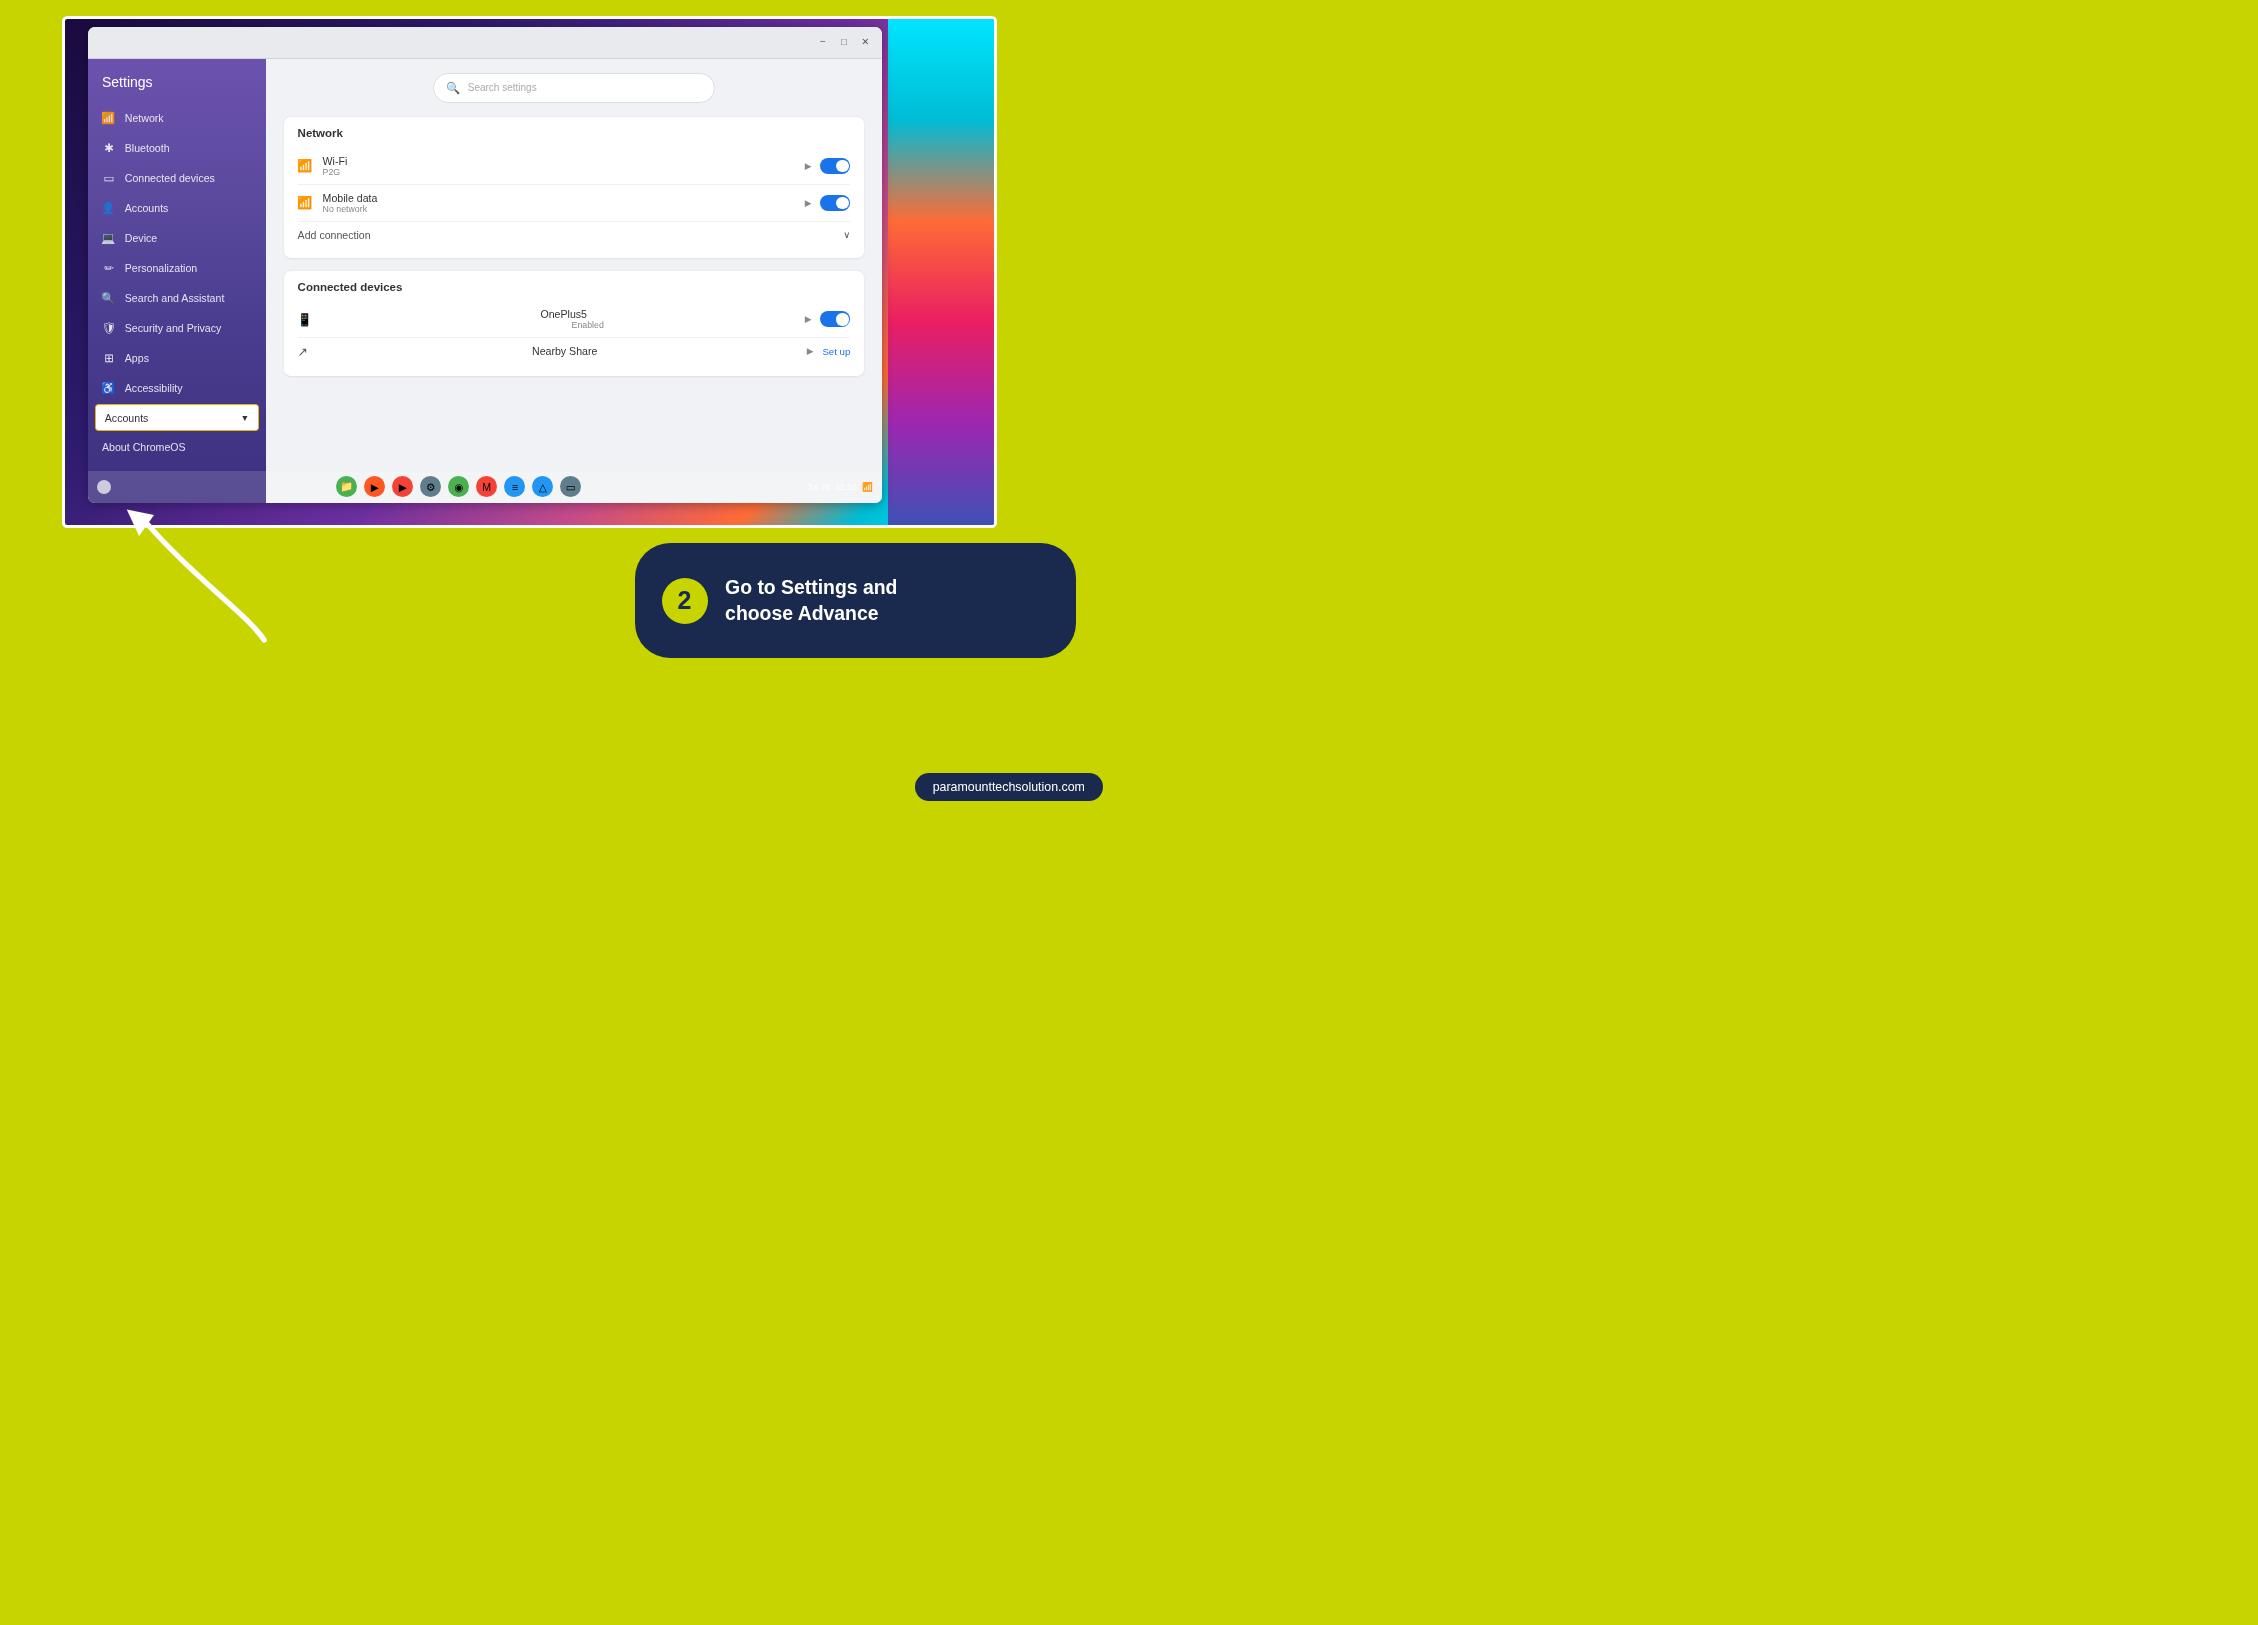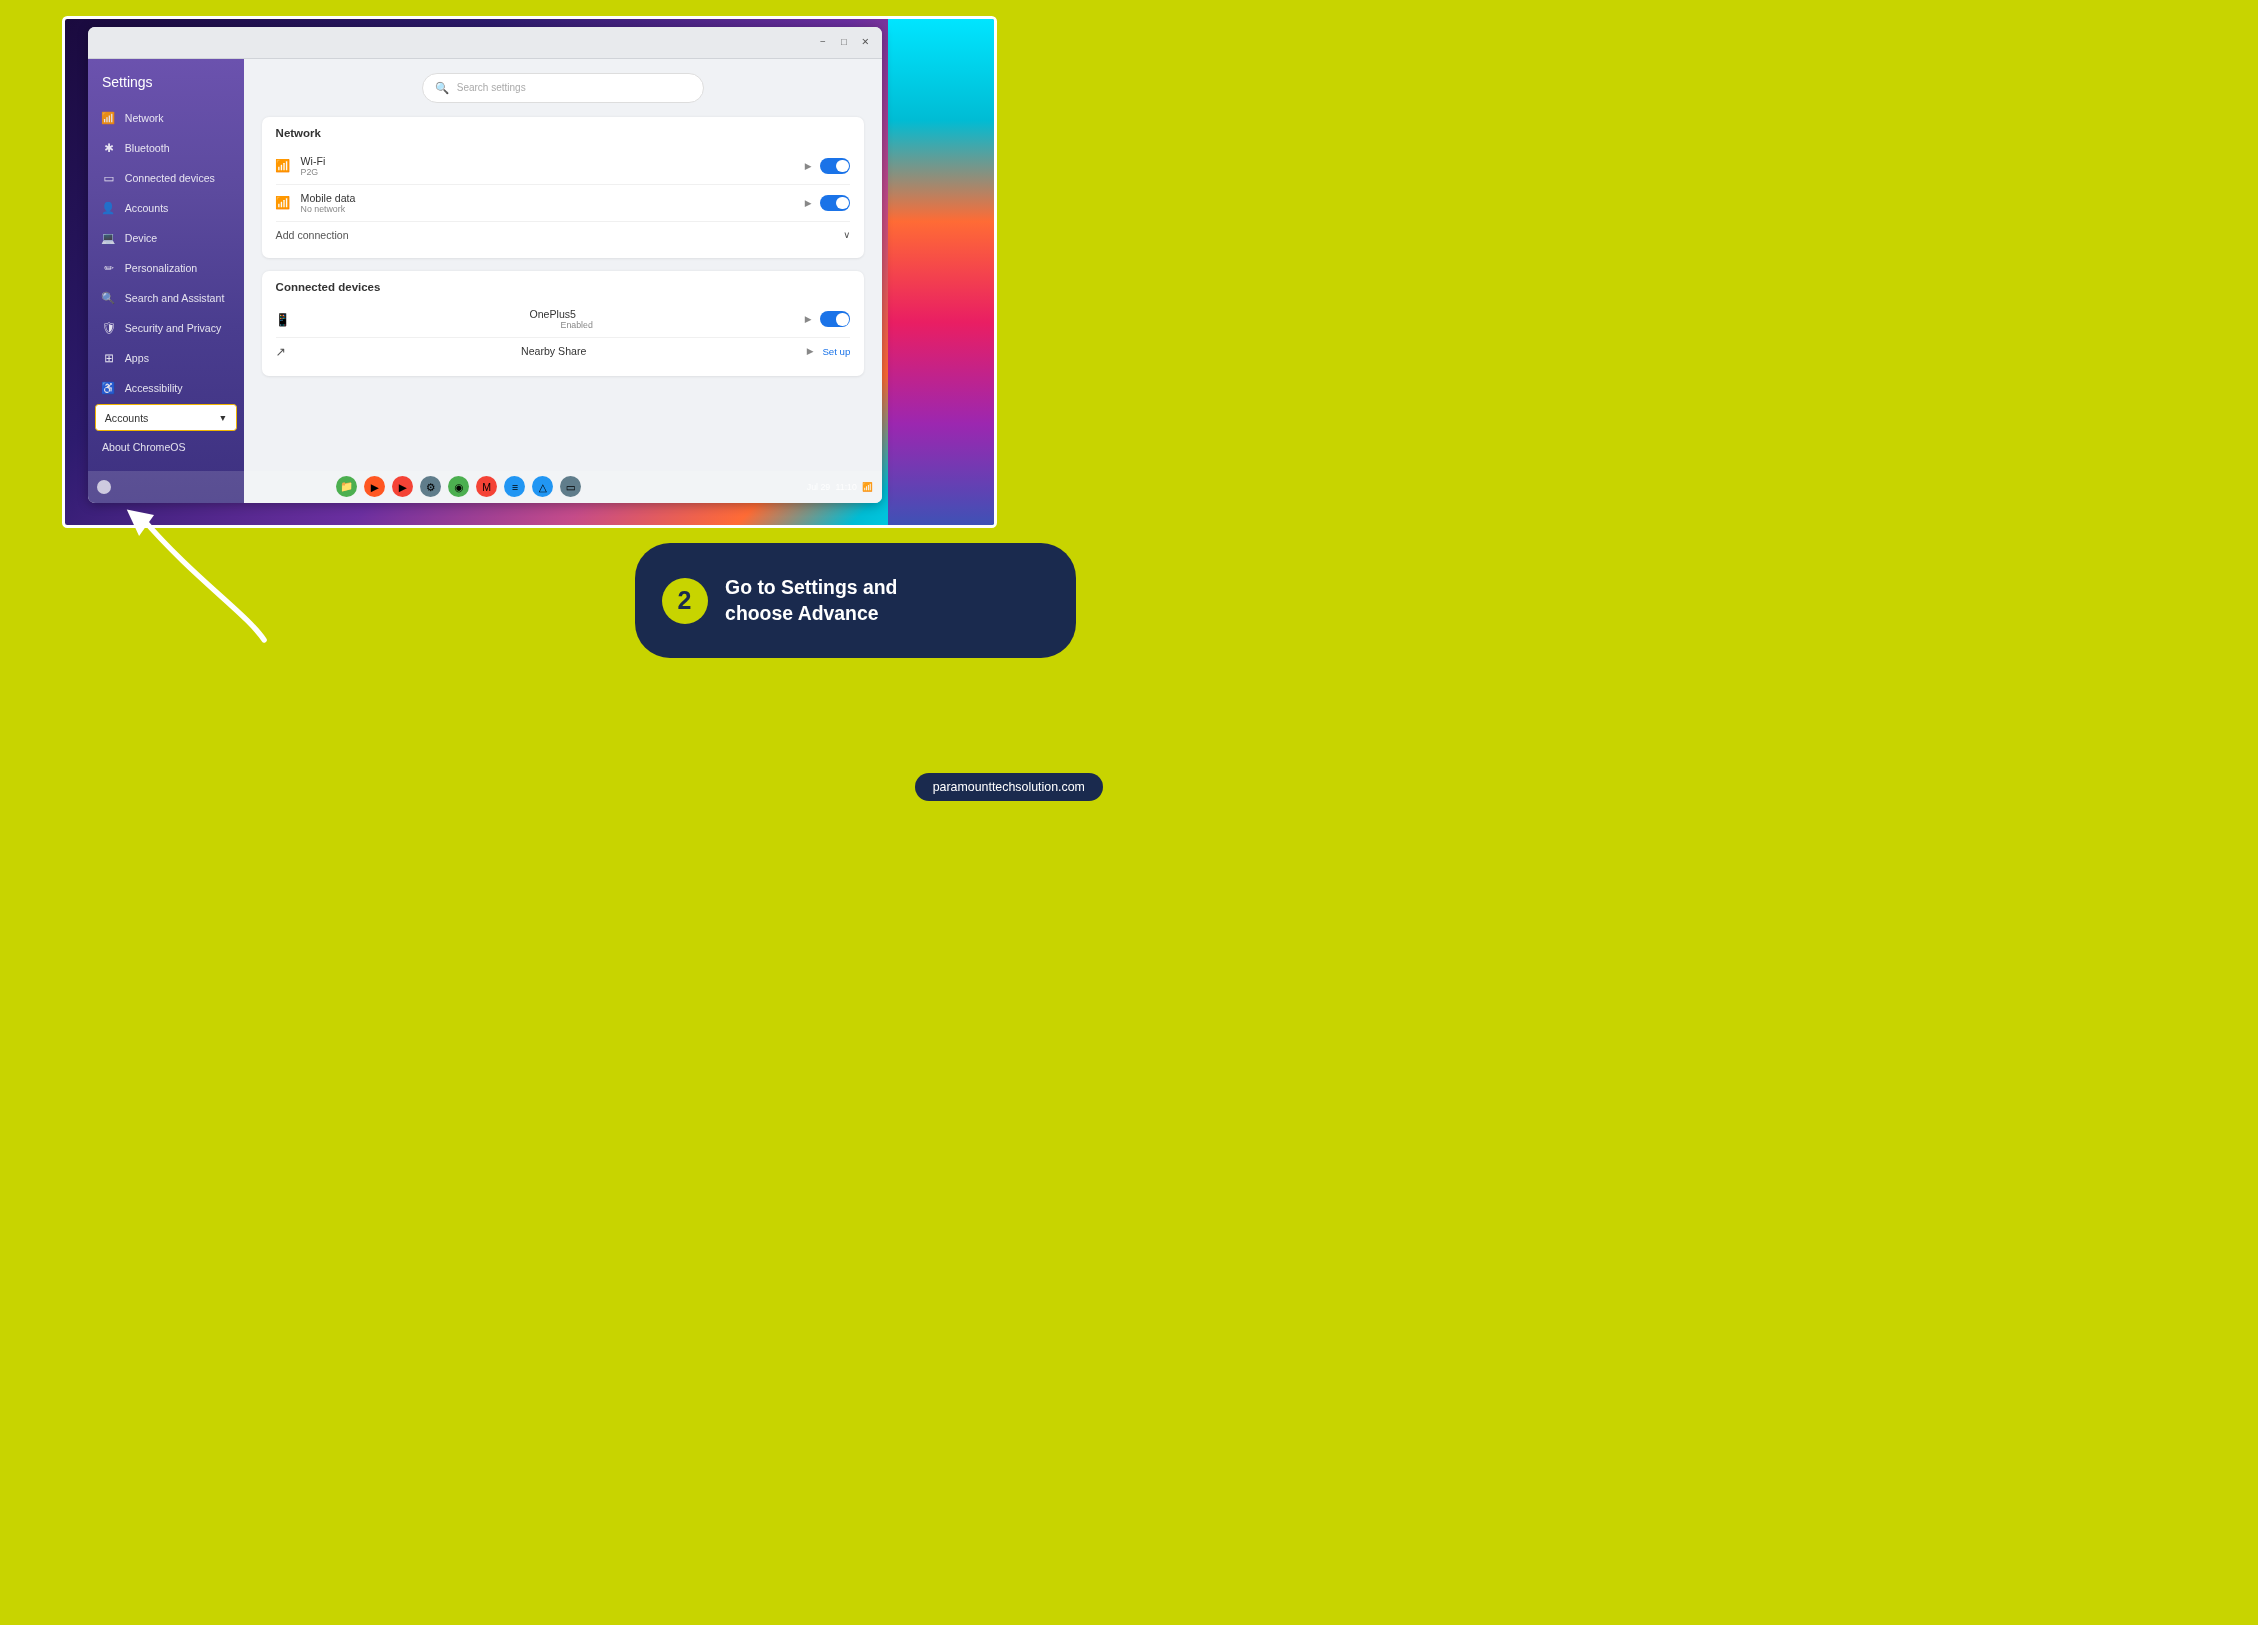--- a/index.html
+++ b/index.html
@@ -75,21 +75,21 @@
     }
 
     
     .settings-content {
       display: flex;
       height: calc(100% - 32px);
     }
 
     
     .sidebar {
-      width: 156px;
+      width: 178px;
       background: linear-gradient(180deg, #6b52ae 0%, #5c4a9e 30%, #4a3d8f 60%, #3d3080 100%);
       padding: 8.8px 0;
       flex-shrink: 0;
       overflow-y: auto;
     }
 
     .settings-title {
       color: #fff;
       font-size: 14px;
       font-weight: 500;

